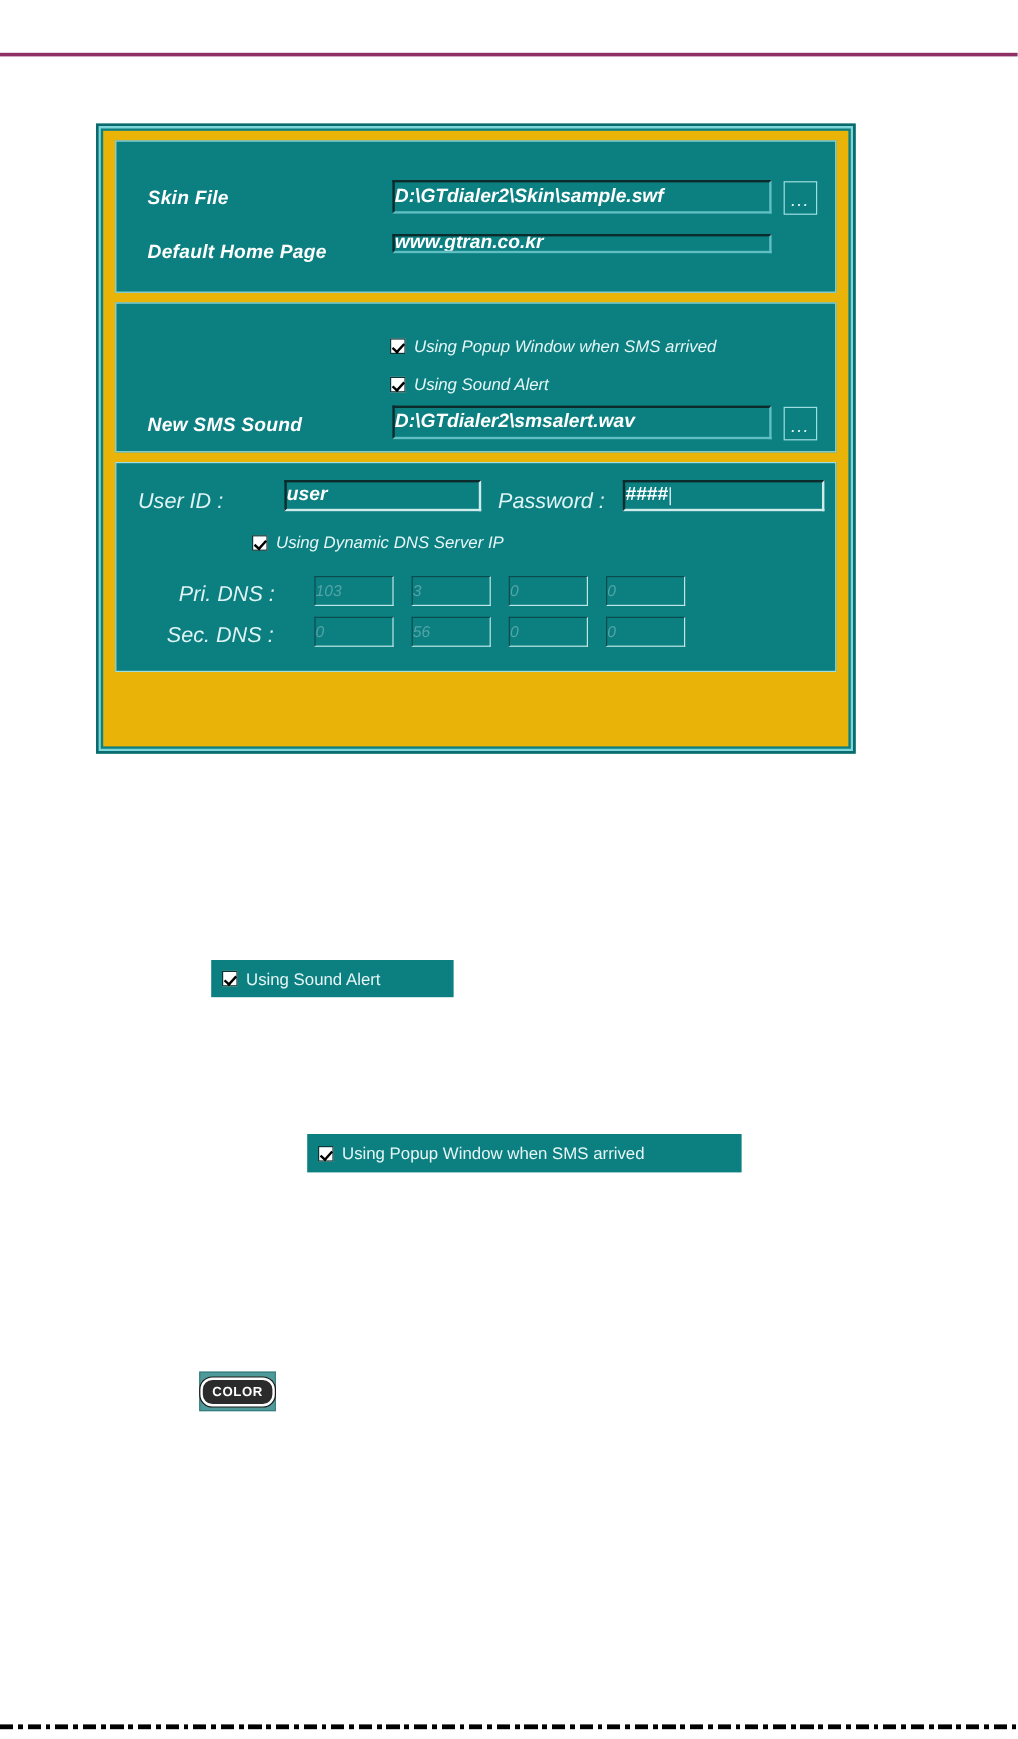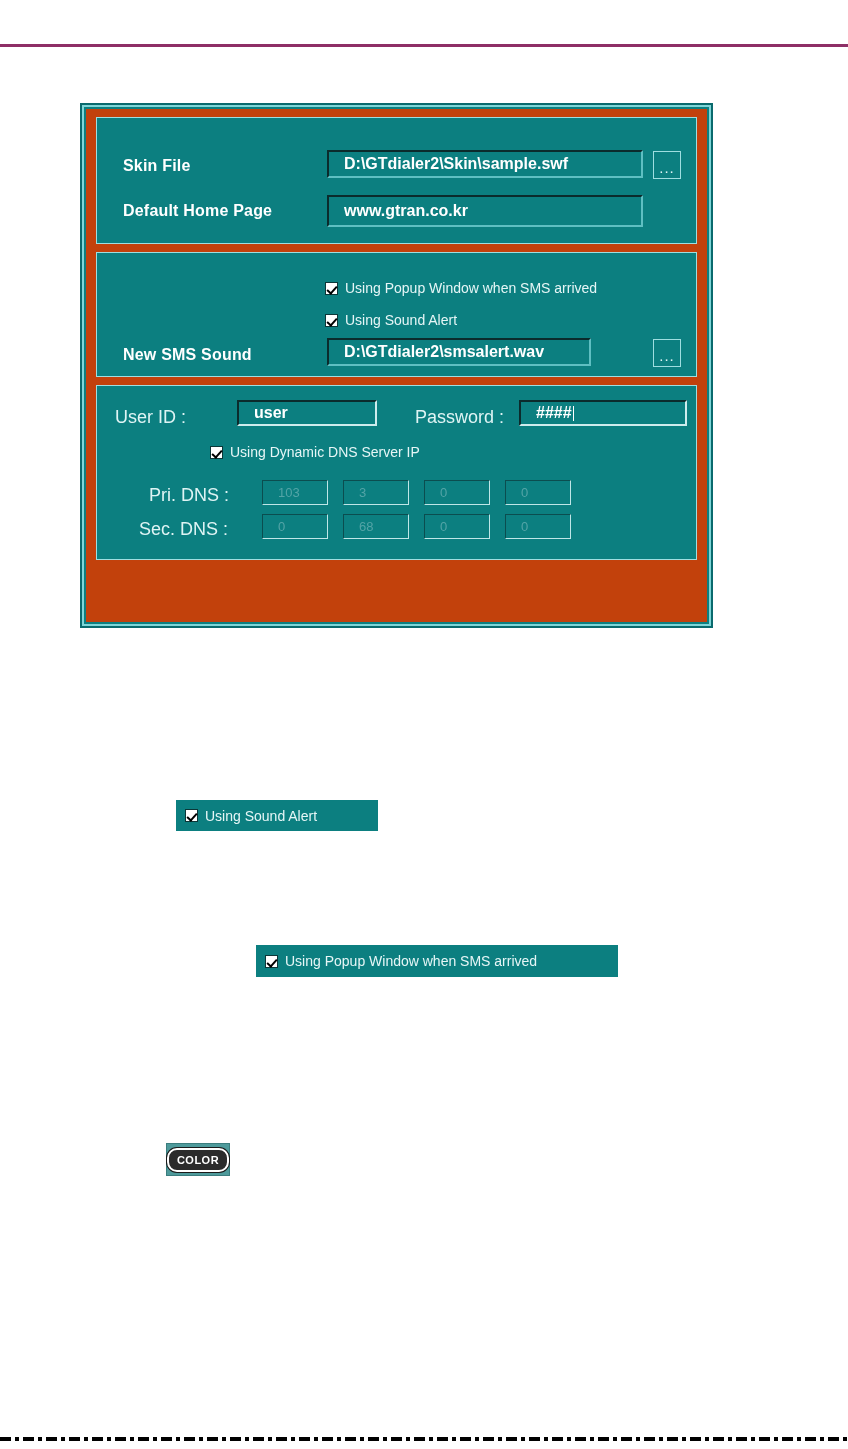--- a/index.html
+++ b/index.html
@@ -50,21 +50,22 @@
     border: 2px solid #0a6a6d;
     box-sizing: border-box;
     box-shadow: inset 0 0 0 2px #7fd6d8;
   }
   .dialog-inner {
     position: absolute;
     left: 4px;
     top: 4px;
     right: 4px;
     bottom: 4px;
-    background: #c2410c;
+    background: #eab308;
+    font-style: italic;
   }
 
   
   .group {
     position: absolute;
     left: 10px;
     right: 10px;
     border: 1px solid #9fdee0;
     box-sizing: border-box;
     background: #0c7f80;
@@ -95,21 +96,21 @@
     background: #0c7f80;
     border: 2px solid #0b2b2c;
     border-right-color: #5fbfc2;
     border-bottom-color: #5fbfc2;
     box-sizing: border-box;
     color: #ffffff;
     font-size: 16px;
     font-weight: bold;
     display: flex;
     align-items: center;
-    padding-left: 15px;
+    padding-left: 0;
     overflow: hidden;
     white-space: nowrap;
   }
   .field.light {
     border: 2px solid #0b2b2c;
     border-right-color: #cfeced;
     border-bottom-color: #cfeced;
   }
   .field.disabled {
     color: #53a4a6;
@@ -243,63 +244,63 @@
 
 <div class="dialog">
   <div class="dialog-inner">
 
     <div class="group" id="group-skin">
       <span class="lbl-bold" style="left:26px; top:39px;">Skin File</span>
       <div class="field" style="left:230px; top:32px; width:316px; height:28px;">D:\GTdialer2\Skin\sample.swf</div>
       <div class="browse" style="left:556px; top:33px;">...</div>
 
       <span class="lbl-bold" style="left:26px; top:84px;">Default Home Page</span>
-      <div class="field" style="left:230px; top:77px; width:316px; height:32px;">www.gtran.co.kr</div>
+      <div class="field" style="left:230px; top:77px; width:316px; height:16px;">www.gtran.co.kr</div>
     </div>
 
     <div class="group" id="group-sms">
       <div class="cb-row" style="left:228px; top:27px;">
         <span class="cb-box"></span>
         <span class="cb-label">Using Popup Window when SMS arrived</span>
       </div>
 
       <div class="cb-row" style="left:228px; top:59px;">
         <span class="cb-box"></span>
         <span class="cb-label">Using Sound Alert</span>
       </div>
 
       <span class="lbl-bold" style="left:26px; top:93px;">New SMS Sound</span>
-      <div class="field" style="left:230px; top:85px; width:264px; height:28px;">D:\GTdialer2\smsalert.wav</div>
+      <div class="field" style="left:230px; top:85px; width:316px; height:28px;">D:\GTdialer2\smsalert.wav</div>
       <div class="browse" style="left:556px; top:86px;">...</div>
     </div>
 
     <div class="group" id="group-dns">
       <span class="lbl-plain" style="left:18px; top:21px;">User ID :</span>
-      <div class="field light" style="left:140px; top:14px; width:140px; height:26px;">user</div>
+      <div class="field light" style="left:140px; top:14px; width:164px; height:26px;">user</div>
 
       <span class="lbl-plain" style="left:318px; top:21px;">Password :</span>
       <div class="field light" style="left:422px; top:14px; width:168px; height:26px;">
         <span>####</span>
           <span class="caret"></span>
       </div>
 
       <div class="cb-row" style="left:113px; top:58px;">
         <span class="cb-box"></span>
         <span class="cb-label">Using Dynamic DNS Server IP</span>
       </div>
 
       <span class="lbl-plain" style="left:52px; top:99px;">Pri. DNS :</span>
       <div class="field disabled" style="left:165px; top:94px; width:66px; height:25px;">103</div>
       <div class="field disabled" style="left:246px; top:94px; width:66px; height:25px;">3</div>
       <div class="field disabled" style="left:327px; top:94px; width:66px; height:25px;">0</div>
       <div class="field disabled" style="left:408px; top:94px; width:66px; height:25px;">0</div>
 
       <span class="lbl-plain" style="left:42px; top:133px;">Sec. DNS :</span>
       <div class="field disabled" style="left:165px; top:128px; width:66px; height:25px;">0</div>
-      <div class="field disabled" style="left:246px; top:128px; width:66px; height:25px;">68</div>
+      <div class="field disabled" style="left:246px; top:128px; width:66px; height:25px;">56</div>
       <div class="field disabled" style="left:327px; top:128px; width:66px; height:25px;">0</div>
       <div class="field disabled" style="left:408px; top:128px; width:66px; height:25px;">0</div>
     </div>
 
 
   </div>
 </div>
 
 <div class="snippet" id="snippet-sound">
   <span class="cb-box"></span>

